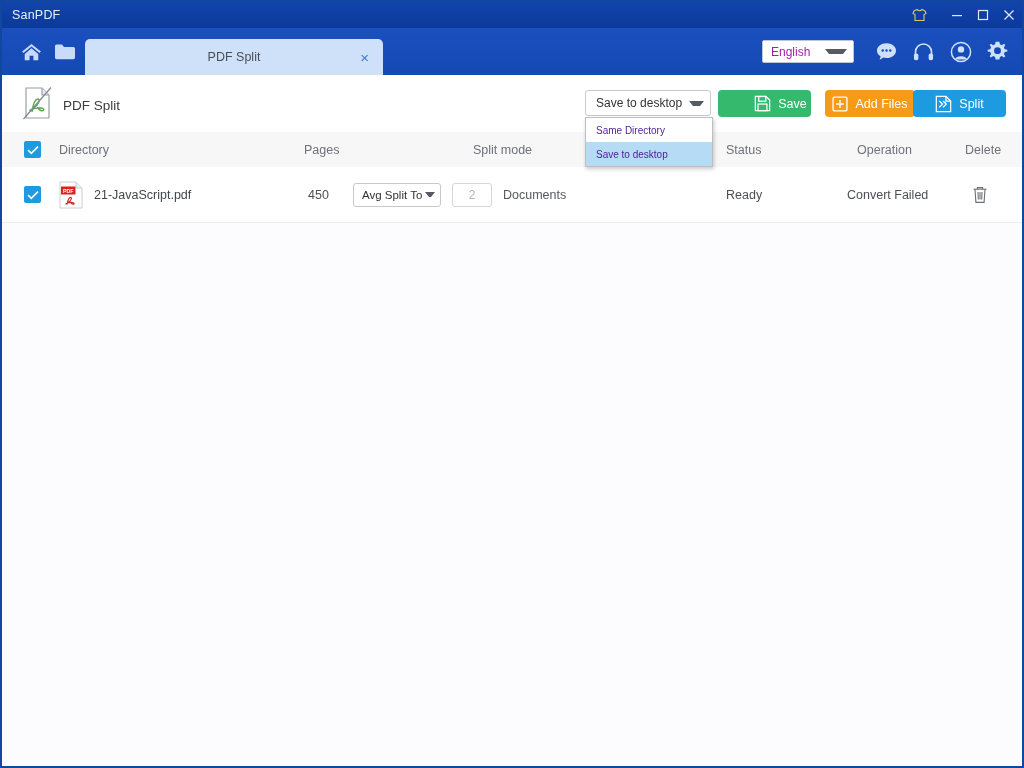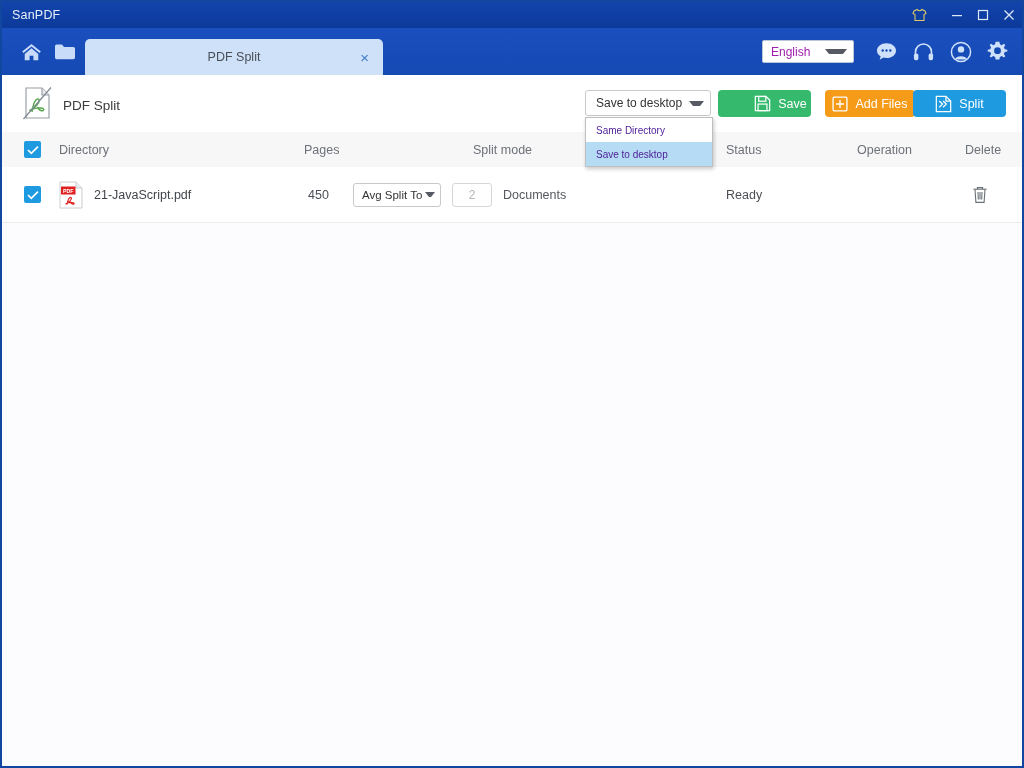--- a/index.html
+++ b/index.html
@@ -511,20 +511,21 @@
     <div class="cell row-mode">
       <span class="mode-select">
         <span>Avg Split To</span>
         <span class="caret-down"></span>
       </span>
       <span class="num-input">2</span>
       <span class="doc-label">Documents</span>
     </div>
 
     <div class="cell row-cell row-status">Ready</div>
+    <div class="cell row-cell row-oper">Convert Failed</div>
 
     <div class="cell row-del">
       <span class="trash">
         <svg width="16" height="18" viewBox="0 0 16 18" fill="none" stroke="currentColor" stroke-width="1.1">
           <path d="M1.5 3.2 L14.5 3.2"></path>
           <path d="M5.4 3.2 L5.4 1.6 L10.6 1.6 L10.6 3.2"></path>
           <path d="M3 3.2 L3.9 16.4 L12.1 16.4 L13 3.2"></path>
           <path d="M6 6 L6.3 13.6 M8 6 L8 13.6 M10 6 L9.7 13.6"></path>
         </svg>
       </span>

